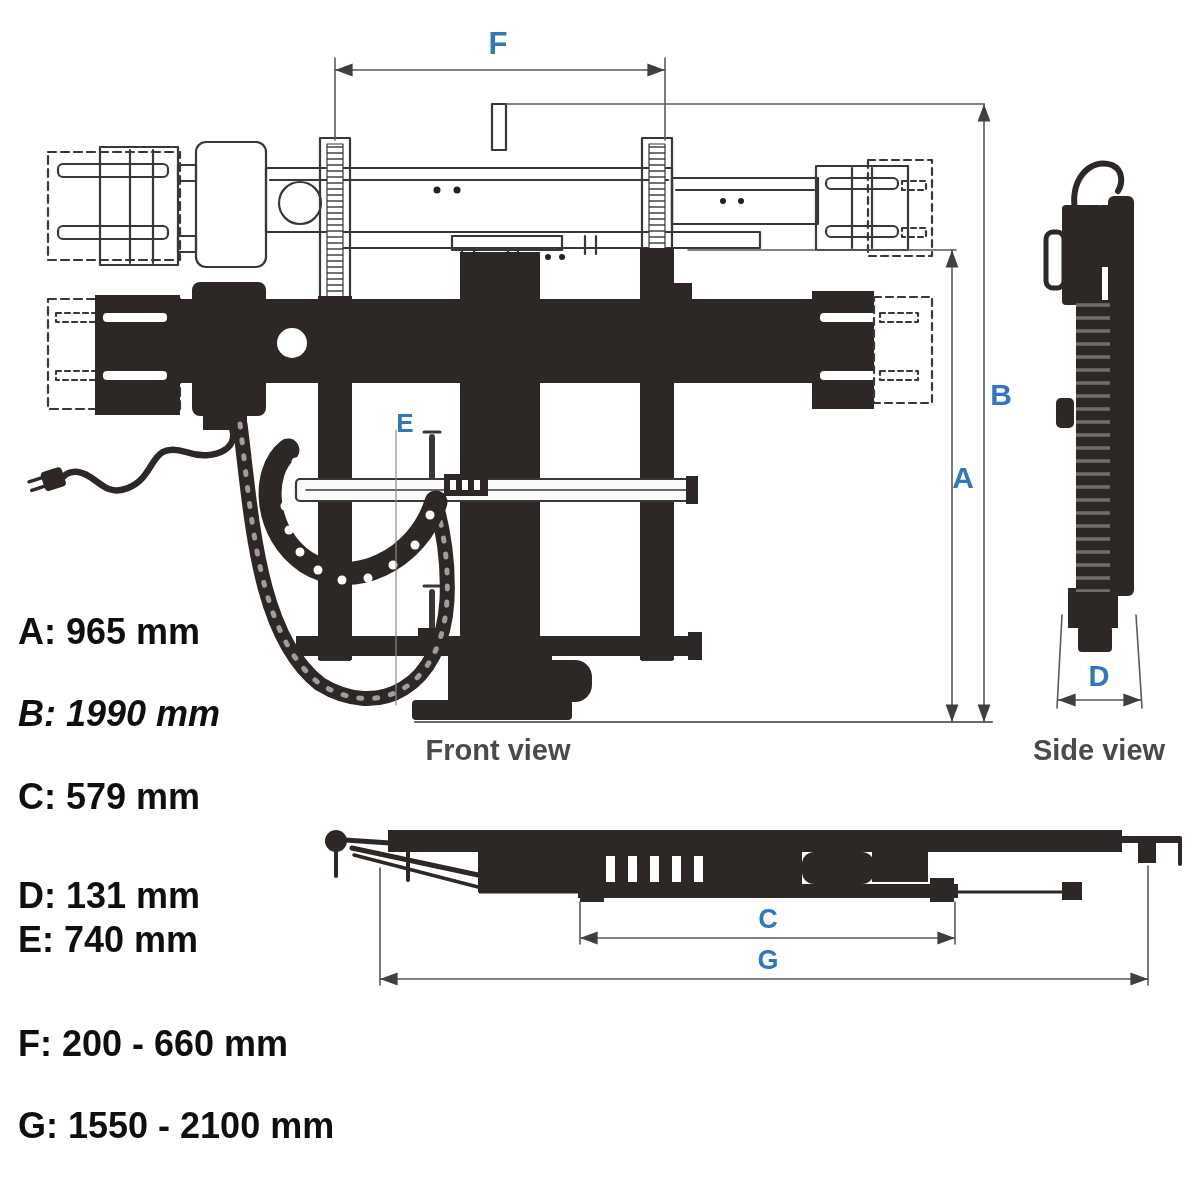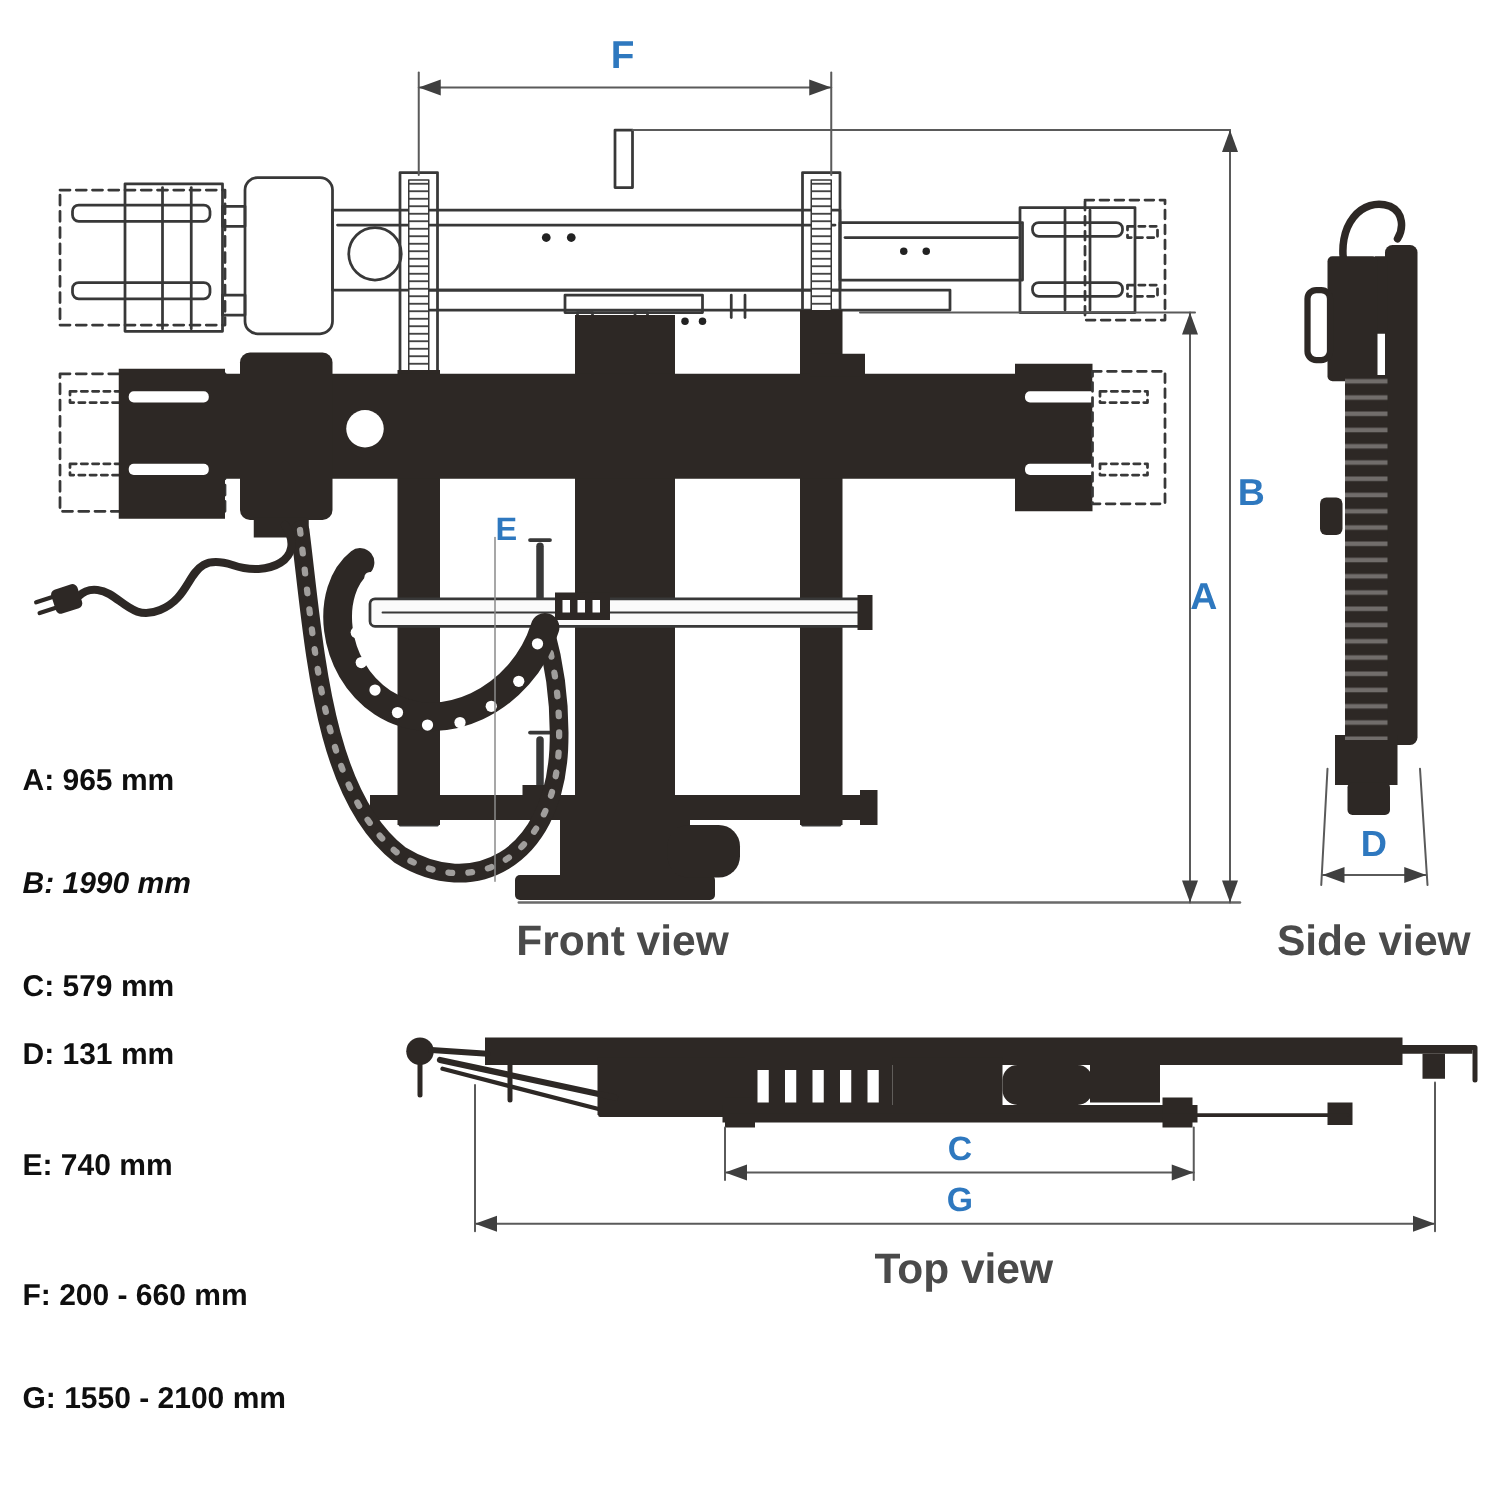--- a/index.html
+++ b/index.html
@@ -7,25 +7,25 @@
     position:relative;width:1200px;height:1200px;background:#ffffff;overflow:hidden;
     font-family:"Liberation Sans", sans-serif;
   }
   #drawing{position:absolute;left:0;top:0;}
   .dim-letter{
     position:absolute;width:44px;text-align:center;
     color:#2e78bf;font-weight:bold;line-height:1;
   }
   .view-label{
     position:absolute;width:220px;text-align:center;
-    color:#4a4a4a;font-weight:bold;font-size:34px;line-height:1;
+    color:#4a4a4a;font-weight:bold;font-size:29px;line-height:1;
   }
   .meas{
     position:absolute;left:18px;height:40px;
-    color:#0f0f0f;font-weight:600;font-size:24px;line-height:1.1;white-space:nowrap;
+    color:#0f0f0f;font-weight:600;font-size:36px;line-height:1.1;white-space:nowrap;
   }
 </style>
 </head>
 <body>
 
 <div id="stage">
 
 <svg id="drawing" width="1200" height="1200" viewBox="0 0 1200 1200" fill="none" stroke-linecap="round" stroke-linejoin="round">
   <defs>
     <marker id="arr" orient="auto-start-reverse" markerWidth="13" markerHeight="10" refX="11" refY="5" viewBox="0 0 12 10">
@@ -270,23 +270,22 @@
 <div class="dim-letter" style="left:476px;top:28px;font-size:31px;">F</div>
 <div class="dim-letter" style="left:979px;top:380px;font-size:30px;">B</div>
 <div class="dim-letter" style="left:941px;top:463px;font-size:30px;">A</div>
 <div class="dim-letter" style="left:383px;top:410px;font-size:26px;">E</div>
 <div class="dim-letter" style="left:1077px;top:662px;font-size:29px;">D</div>
 <div class="dim-letter" style="left:746px;top:906px;font-size:27px;">C</div>
 <div class="dim-letter" style="left:746px;top:947px;font-size:27px;">G</div>
 
 <div class="view-label" style="left:388px;top:736px;">Front view</div>
 <div class="view-label" style="left:989px;top:736px;">Side view</div>
-<div class="view-label" style="left:661px;top:998px;">Top view</div>
 
 <div class="meas" style="top:612px;">A: 965 mm</div>
 <div class="meas" style="top:694px;font-style:italic;">B: 1990 mm</div>
 <div class="meas" style="top:777px;">C: 579 mm</div>
-<div class="meas" style="top:831px;">D: 131 mm</div>
+<div class="meas" style="top:876px;">D: 131 mm</div>
 <div class="meas" style="top:920px;">E: 740 mm</div>
 <div class="meas" style="top:1024px;">F: 200 - 660 mm</div>
 <div class="meas" style="top:1106px;">G: 1550 - 2100 mm</div>
 
 </div>
 
 </body></html>

